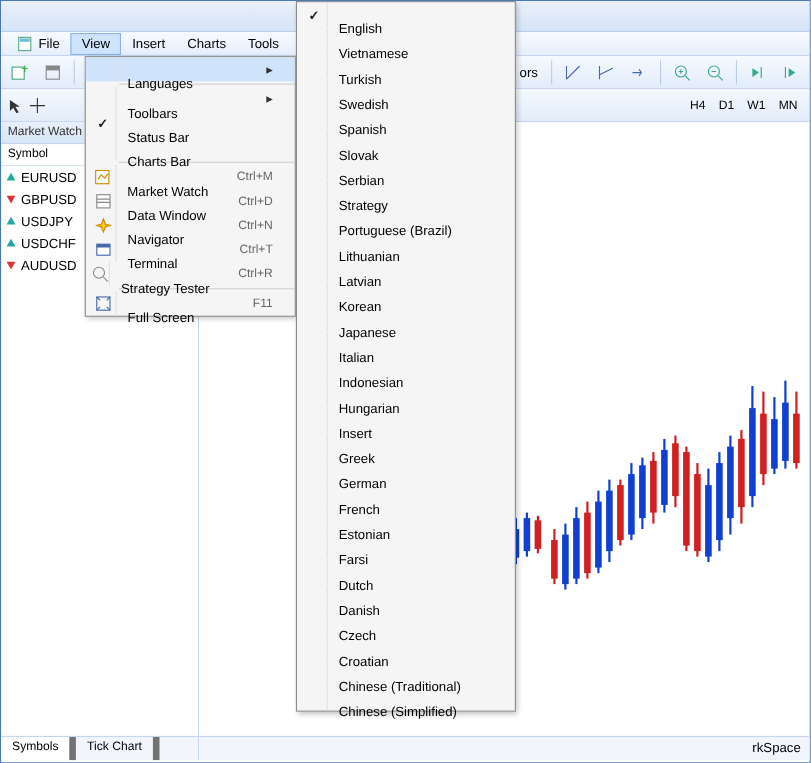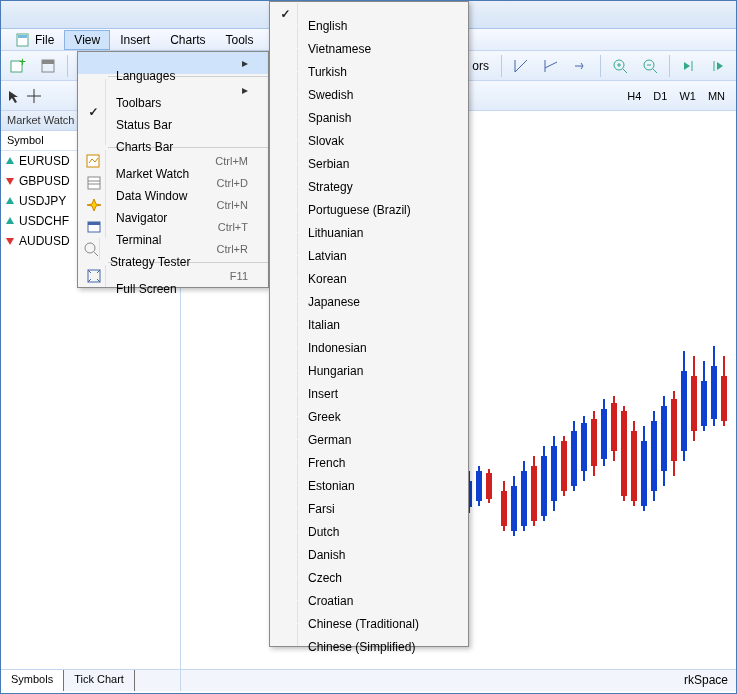--- a/index.html
+++ b/index.html
@@ -14,21 +14,21 @@
 .toolbar .sep{width:1px;height:22px;background:#b8cce6;margin:0 2px;}
 .toolbar2{height:30px;background:linear-gradient(#f5f9ff,#e2ecfa);border-bottom:1px solid #c5d6ee;display:flex;align-items:center;padding:0 6px;gap:6px;}
 .tf{padding:3px 5px;font-size:11px;cursor:default;}
 .main{display:flex;height:calc(100% - 112px);}
 .sidebar{width:180px;border-right:1px solid #c5d6ee;display:flex;flex-direction:column;}
 .panehead{height:20px;background:linear-gradient(#e9f0fa,#d6e5f7);border-bottom:1px solid #c5d6ee;padding:3px 6px;font-size:11px;color:#333;}
 .syhdr{height:20px;border-bottom:1px solid #d6e5f7;padding:3px 6px;font-size:11px;}
 .symrow{height:20px;display:flex;align-items:center;padding:0 4px;gap:4px;font-size:11px;}
 .symrow .ar{width:10px;height:10px;}
 .tabs{height:22px;display:flex;border-top:1px solid #c5d6ee;background:#f2f6fc;margin-top:auto;}
-.tab{padding:3px 10px;font-size:11px;border-right:1px solid #737373;}
+.tab{padding:3px 10px;font-size:11px;border-right:6px solid #737373;}
 .tab.active{background:#fff;}
 .chart{flex:1;position:relative;background:#fff;overflow:hidden;}
 .candles{position:absolute;right:10px;bottom:60px;left:20px;height:300px;}
 .cand{position:absolute;width:6px;}
 .cand .wick{position:absolute;left:2px;width:2px;background:currentColor;}
 .cand .body{position:absolute;left:0;width:6px;background:currentColor;}
 .cand.up{color:#1040d0;}
 .cand.dn{color:#d02020;}
 .statusrow{position:absolute;bottom:0;left:0;right:0;height:22px;border-top:1px solid #c5d6ee;background:#f2f6fc;padding:3px 8px;font-size:11px;}
 

